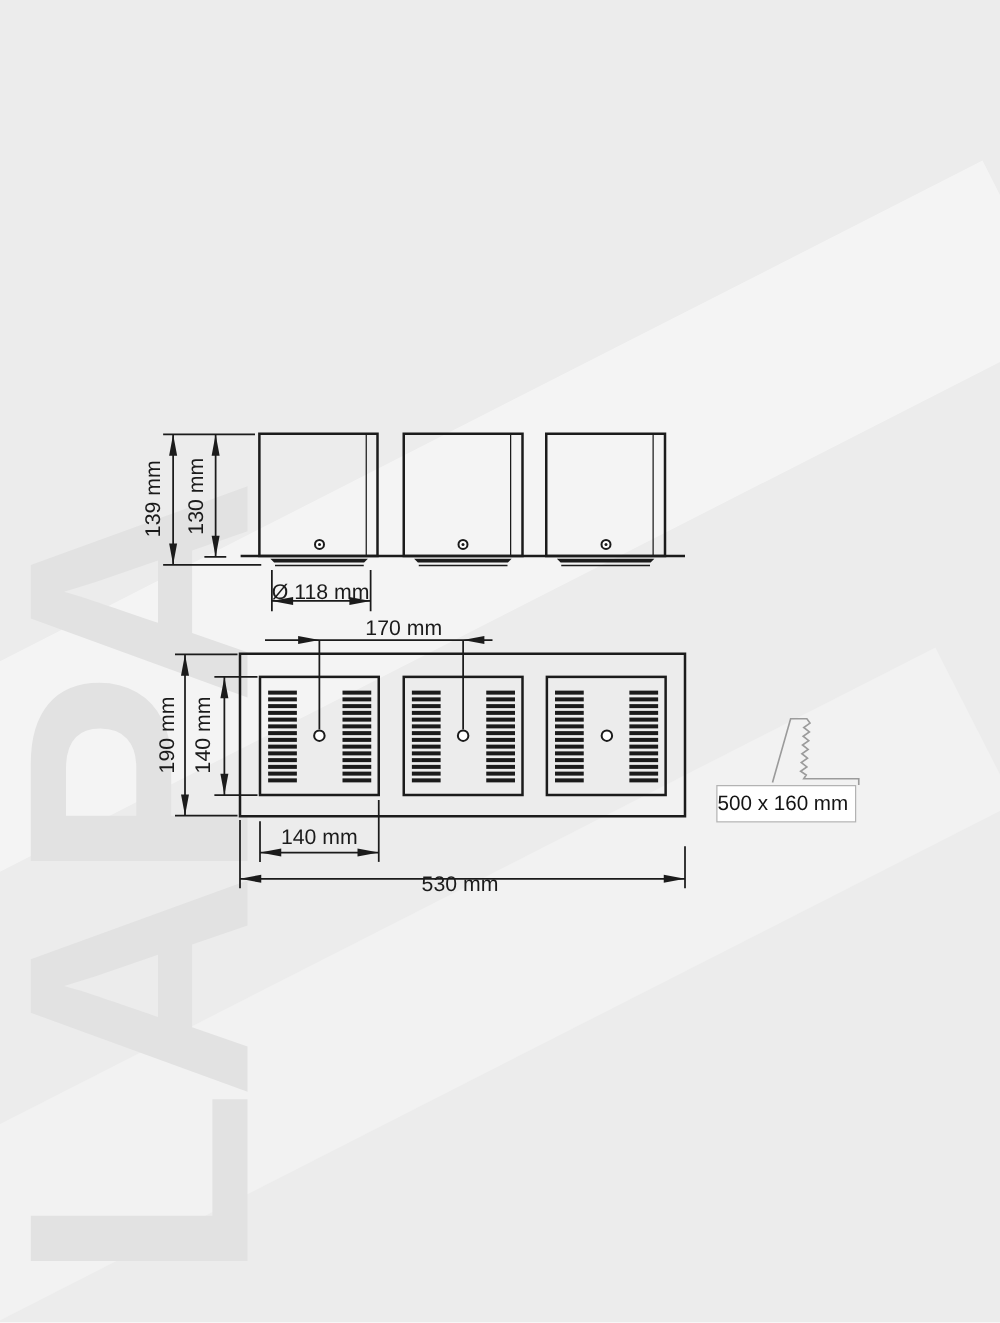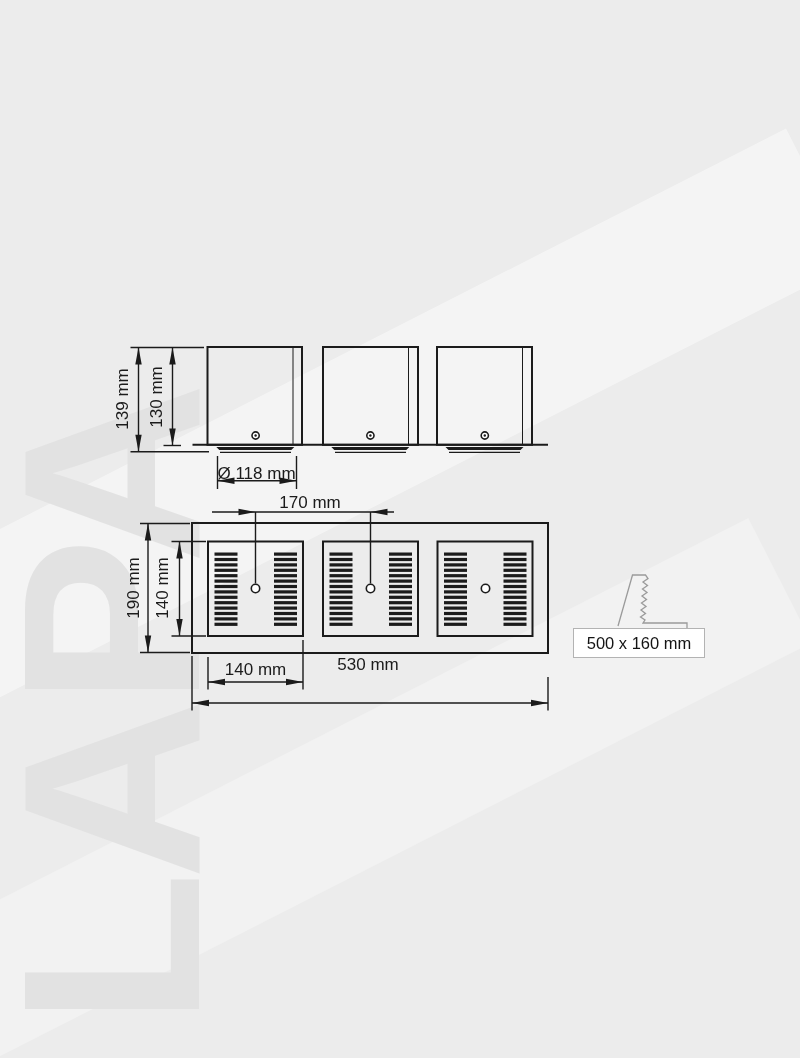--- a/index.html
+++ b/index.html
@@ -28,23 +28,23 @@
     line-height:212px;text-align:center;color:var(--wm);
     user-select:none;white-space:nowrap;
   }
   svg.drawing{position:absolute;left:0;top:0;}
   .dim-label{
     position:absolute;font-size:17px;line-height:18px;white-space:nowrap;
     transform:translate(-50%,-50%);color:var(--line);
   }
   .dim-label.vert{transform:translate(-50%,-50%) rotate(-90deg);}
   .callout-box{
-    position:absolute;left:573px;top:628px;width:132px;height:30px;
+    position:absolute;left:573px;top:628px;width:112px;height:30px;
     background:var(--label-bg);border:1px solid var(--label-border);
-    display:flex;align-items:center;justify-content:center;
+    display:flex;align-items:center;
     font-size:16.5px;white-space:nowrap;color:#141414;
   }
 </style>
 </head>
 <body>
 
 <div class="stage">
 
   <div class="band band1"></div>
   <div class="band band2"></div>
@@ -258,22 +258,22 @@
            L648,578.5 L643,582 L647.5,585.5 L642.5,589 L647,592.5 L642,596
            L646.5,599.5 L641.5,603 L646,606.5 L641,610 L645.5,613.5 L640.5,617
            L645,620 L643,623 L687,623 L687,628"></path>
     </g>
   </svg>
 
   <div class="dim-label vert" style="left:123px;top:399px">139 mm</div>
   <div class="dim-label vert" style="left:157px;top:397px">130 mm</div>
   <div class="dim-label" style="left:256.5px;top:474px">Ø 118 mm</div>
 
-  <div class="dim-label" style="left:310px;top:502.5px">170 mm</div>
+  <div class="dim-label" style="left:323px;top:502.5px">170 mm</div>
   <div class="dim-label vert" style="left:134px;top:588px">190 mm</div>
   <div class="dim-label vert" style="left:163px;top:588px">140 mm</div>
   <div class="dim-label" style="left:255.5px;top:670px">140 mm</div>
-  <div class="dim-label" style="left:368px;top:665px">530 mm</div>
+  <div class="dim-label" style="left:368px;top:708px">530 mm</div>
 
   <div class="callout-box">
     <span>500 x 160 mm</span>
   </div>
 </div>
 
 </body></html>

